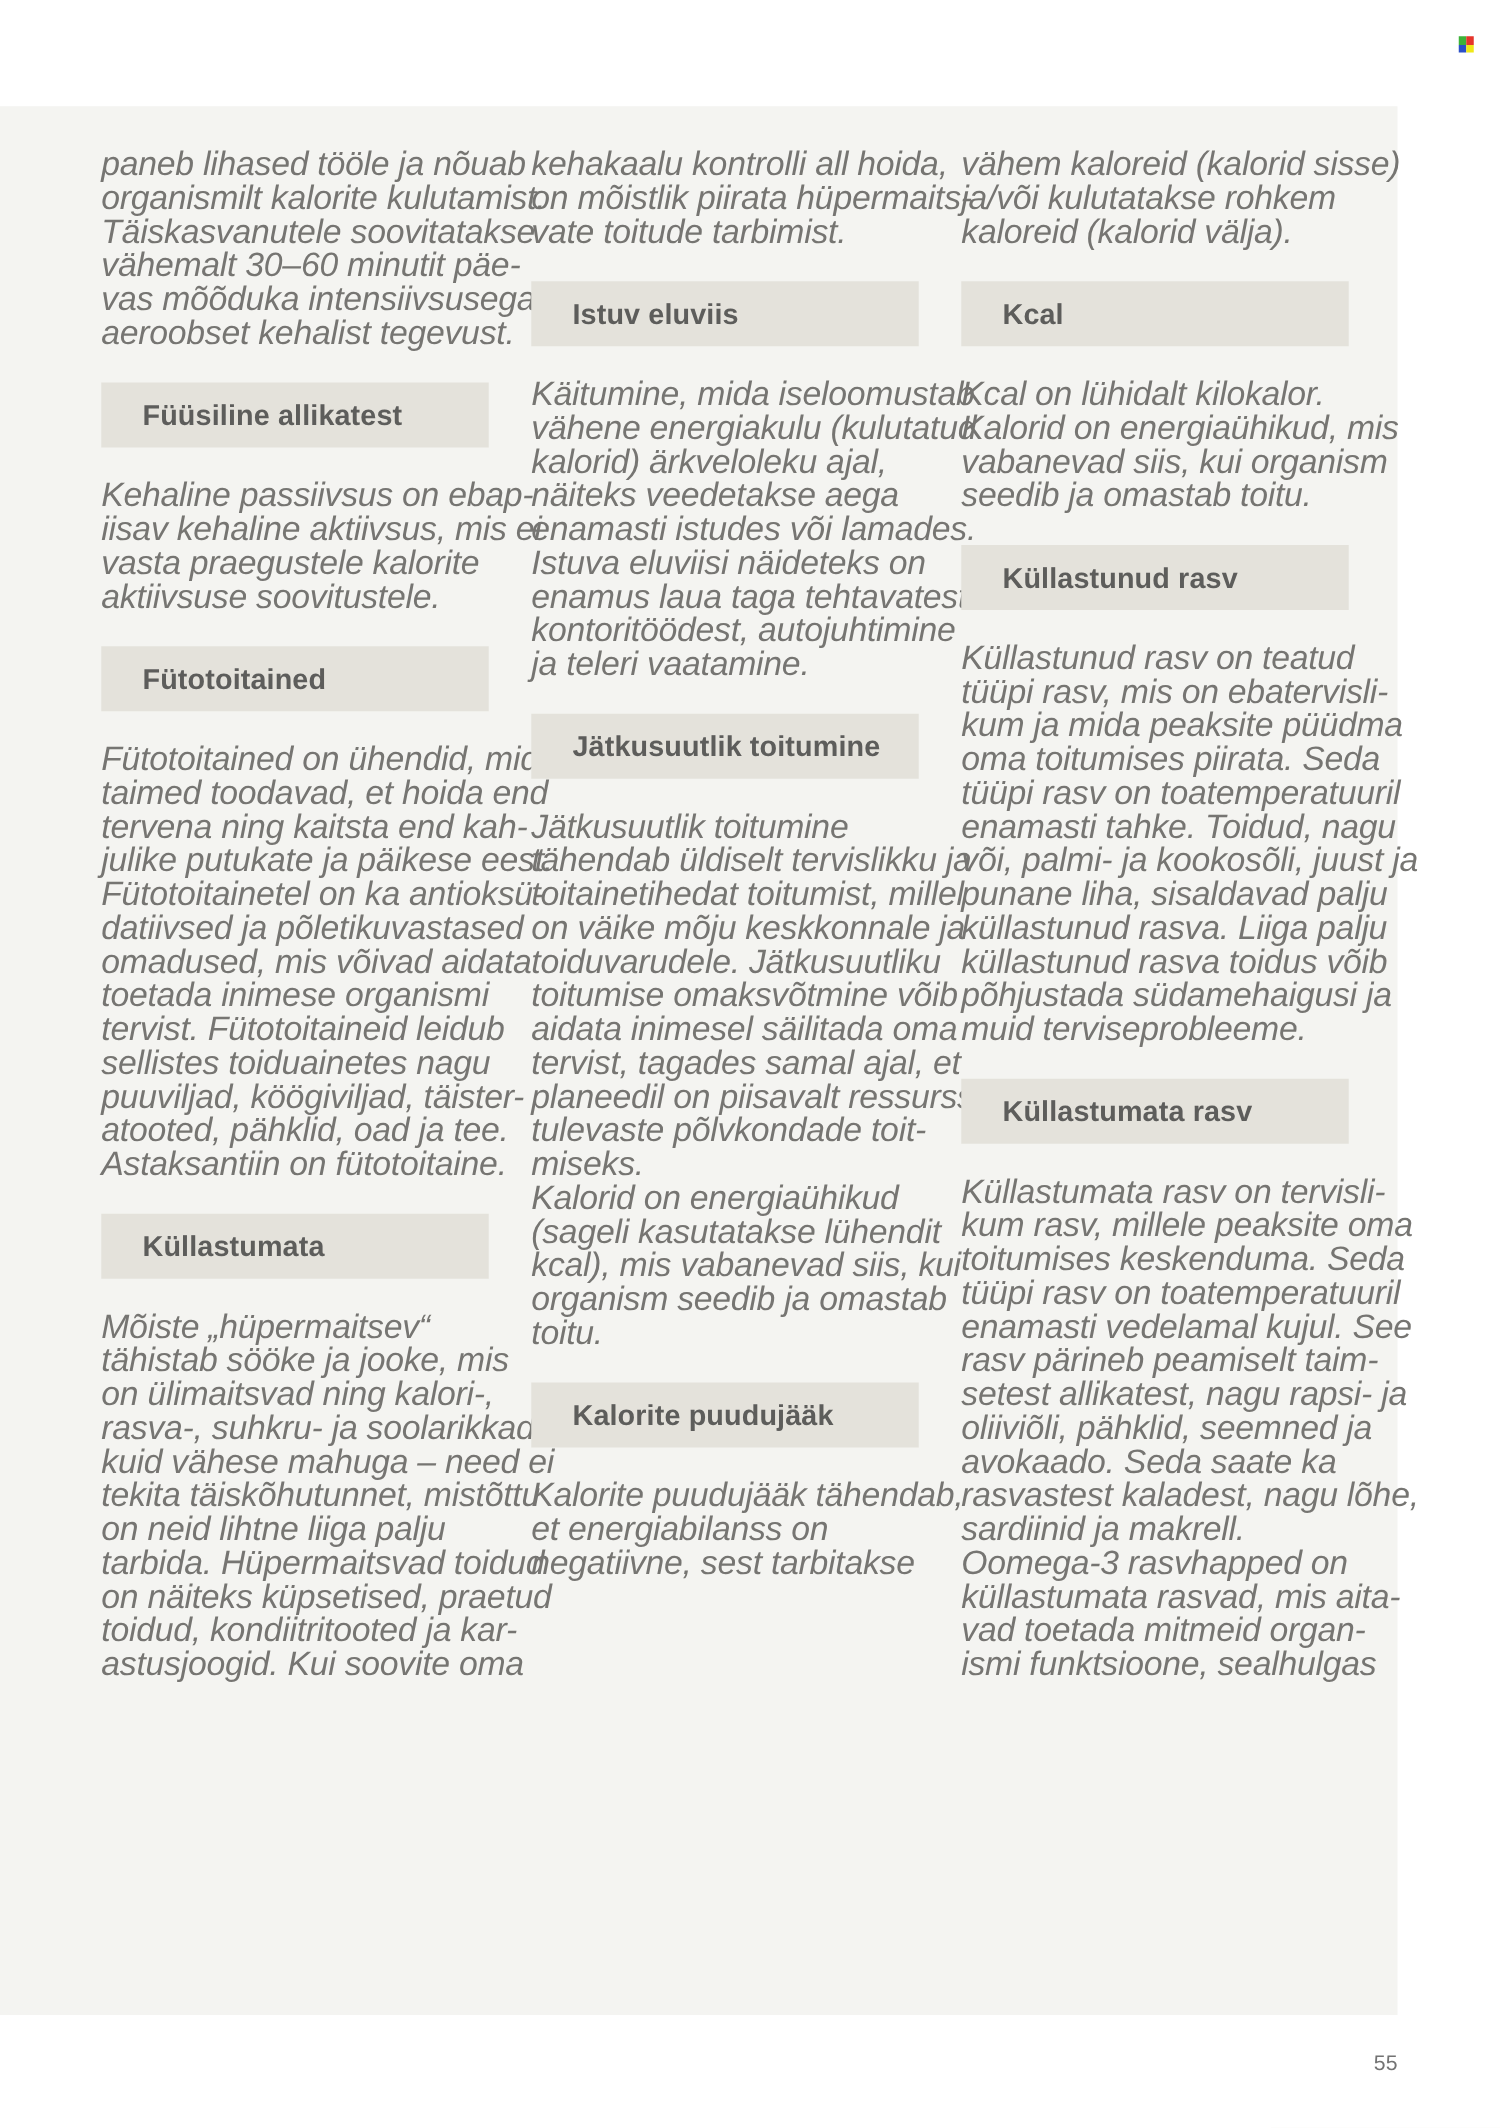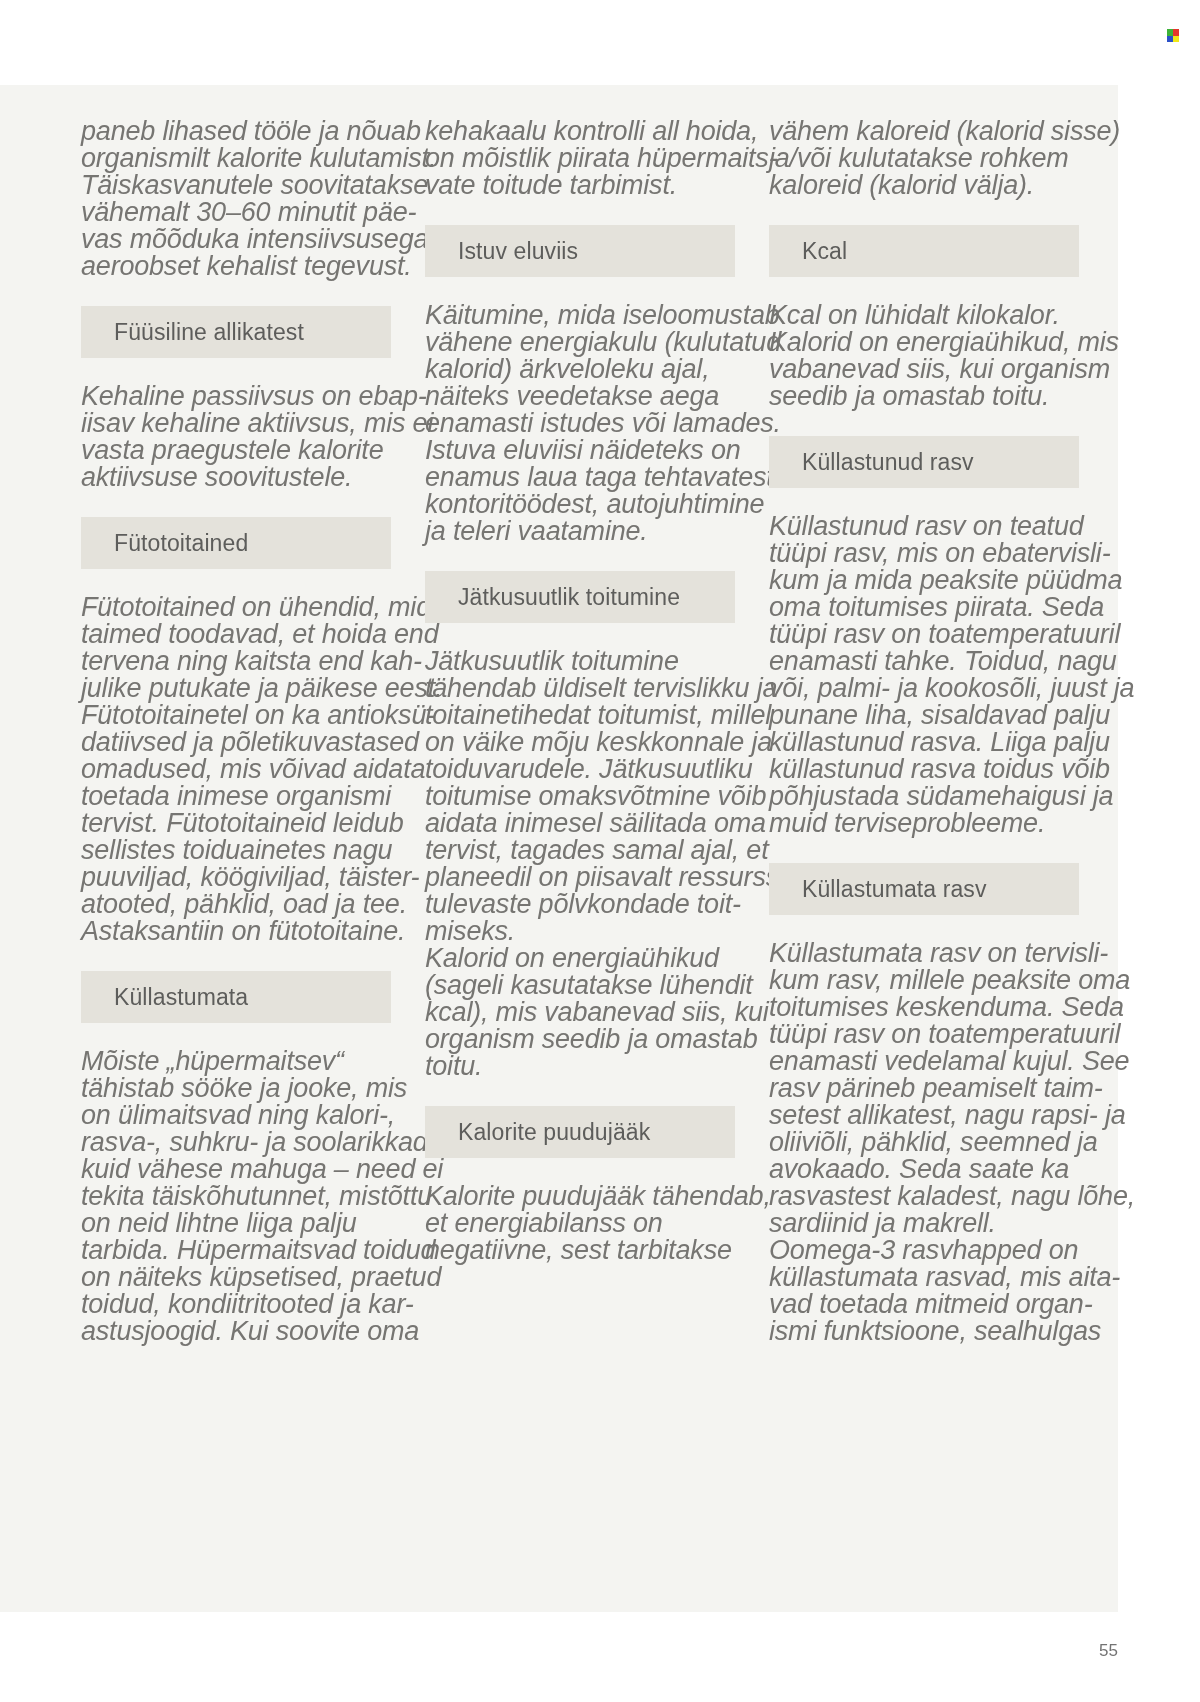--- a/index.html
+++ b/index.html
@@ -56,21 +56,21 @@
     height: 52px;
     margin: 26px 0 25px 0;
     background: #e4e2db;
     display: flex;
     align-items: center;
     padding-left: 33px;
     box-sizing: border-box;
   }
   .htext {
     font-size: 23px;
-    font-weight: normal;
+    font-weight: bold;
     letter-spacing: 0.1px;
     color: #5d5d5b;
   }
   .pagenum {
     position: absolute;
     top: 1641px;
     left: 0;
     width: 1118px;
     text-align: right;
     font-size: 17px;

